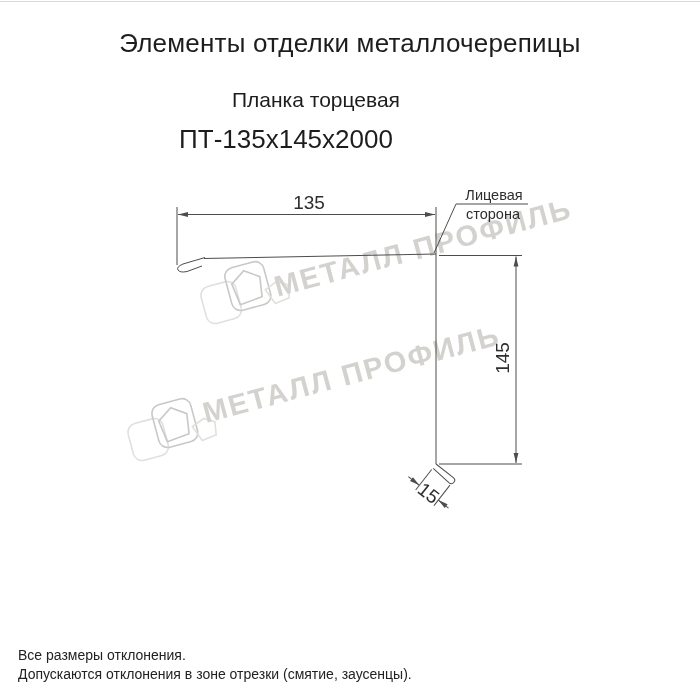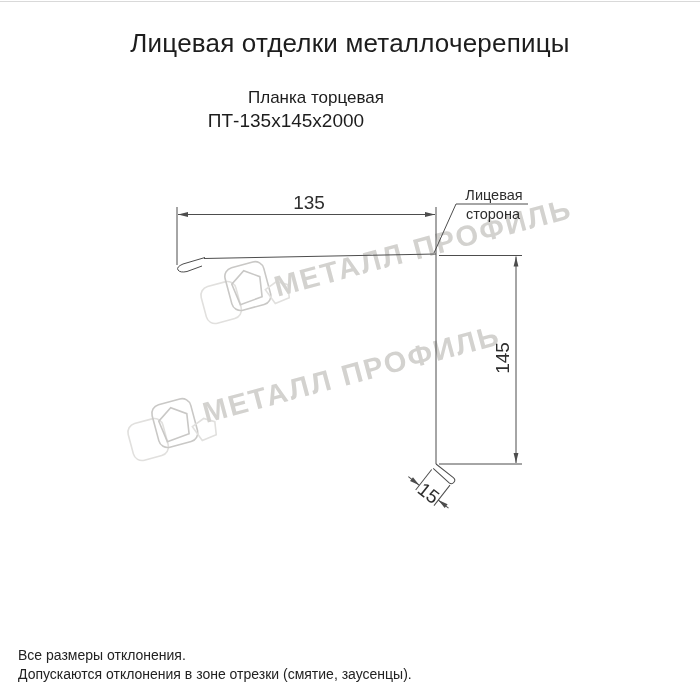--- a/index.html
+++ b/index.html
@@ -27,26 +27,26 @@
   }
   .title {
     position: absolute; top: 28px; left: 0; width: 700px;
     text-align: center;
     font-size: 26px; font-weight: 400; color: var(--heading-text);
     letter-spacing: 0.2px;
   }
   .subtitle {
     position: absolute; top: 88px; left: 0; width: 632px;
     text-align: center;
-    font-size: 17px; font-weight: 400; color: var(--heading-text);
+    font-size: 21px; font-weight: 400; color: var(--heading-text);
   }
   .product-code {
-    position: absolute; top: 110px; left: 0; width: 572px;
+    position: absolute; top: 124px; left: 0; width: 572px;
     text-align: center;
-    font-size: 19px; font-weight: 400; color: var(--heading-text);
+    font-size: 26px; font-weight: 400; color: var(--heading-text);
   }
   .diagram-svg { position: absolute; top: 0; left: 0; }
 
   .dline  { stroke: var(--line); stroke-width: 1; fill: none; }
   .darrow { fill: var(--line); stroke: none; }
   .dimtext {
     fill: var(--dim-text);
     font-family: "Liberation Sans", sans-serif;
     font-size: 19px;
   }
@@ -68,21 +68,21 @@
     position: absolute; left: 18px; top: 646px;
     font-size: 14px; line-height: 19px; color: #222222;
   }
 </style>
 </head>
 <body>
 
 <div class="page">
   <div class="top-border"></div>
 
-  <div class="title">Лицевая отделки металлочерепицы</div>
+  <div class="title">Элементы отделки металлочерепицы</div>
   <div class="subtitle">Планка торцевая</div>
   <div class="product-code">ПТ-135х145х2000</div>
 
   <svg class="diagram-svg" width="700" height="700" viewBox="0 0 700 700">
 
     <g transform="translate(245,291) rotate(-15)">
       <g>
         <rect class="wm-logo-back" x="-44" y="-14" width="36" height="38" rx="9"></rect>
         <rect class="wm-logo-front" x="-16" y="-26" width="40" height="44" rx="9"></rect>
         <path class="wm-logo-front" d="M -8,12 L -11,-10 L 4,-20 L 18,-10 L 15,10 Z"></path>

